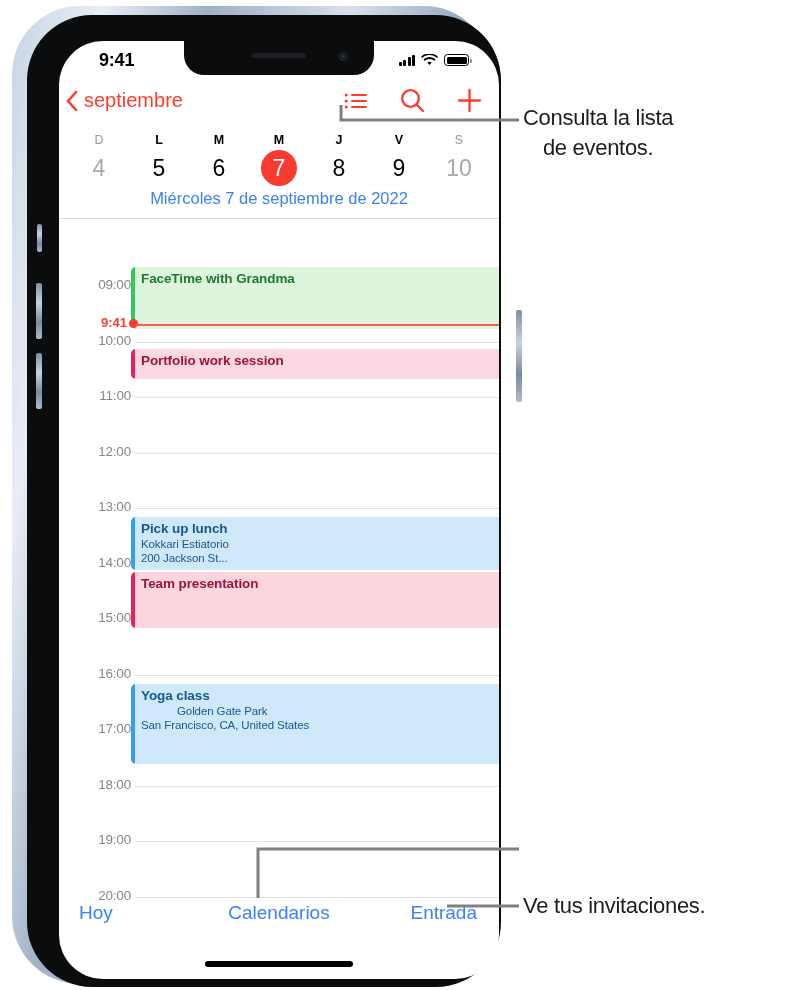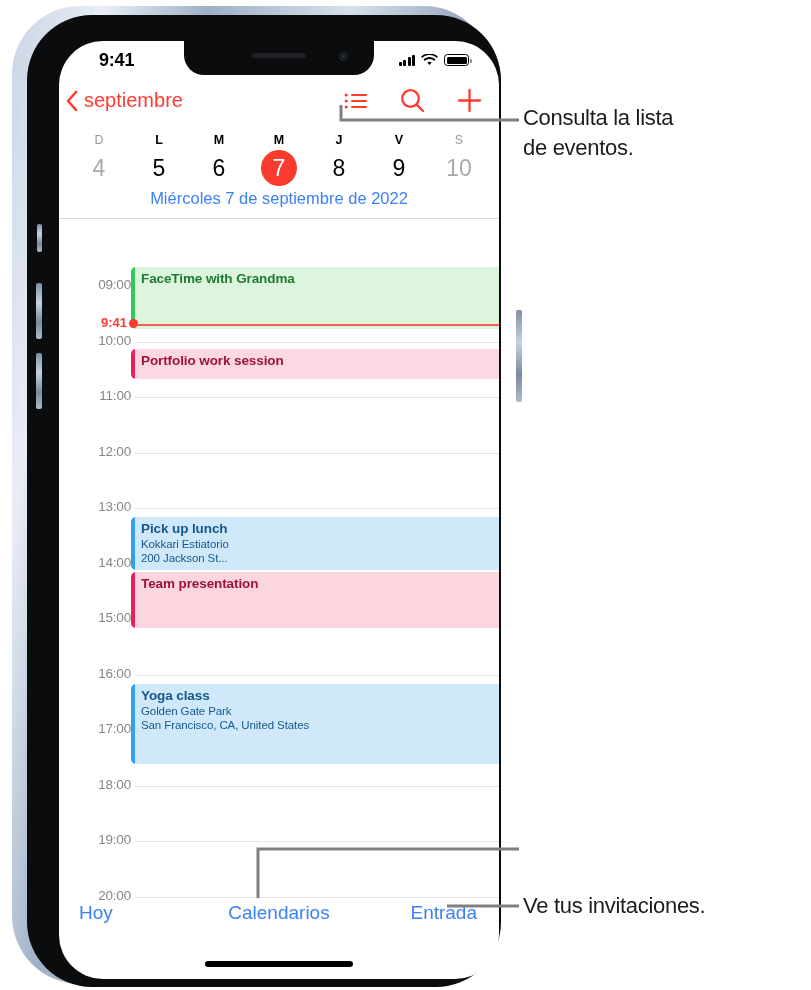--- a/index.html
+++ b/index.html
@@ -352,20 +352,21 @@
     background: #000;
   }
 
   
   #callouts {
     position: absolute;
     left: 0; top: 0;
     width: 811px; height: 990px;
     z-index: 60;
     pointer-events: none;
+    text-align: center;
   }
   .callout-text {
     position: absolute;
     font-size: 22px;
     line-height: 30px;
     color: #1d1d1f;
     letter-spacing: -0.3px;
     white-space: pre-line;
   }
 </style>
@@ -545,21 +546,21 @@
               <div class="ev-sub" style="color: rgb(22, 89, 143);">Kokkari Estiatorio</div>
               <div class="ev-sub" style="color: rgb(22, 89, 143);">200 Jackson St...</div>
             </div>
             <div class="event" style="top: 313px; height: 56px; background: rgb(251, 214, 223);">
               <div style="position: absolute; left: 0px; top: 0px; bottom: 0px; width: 4px; background: rgb(232, 32, 92);"></div>
               <div class="ev-title" style="color: rgb(158, 20, 56);">Team presentation</div>
             </div>
             <div class="event" style="top: 425px; height: 80px; background: rgb(207, 232, 250);">
               <div style="position: absolute; left: 0px; top: 0px; bottom: 0px; width: 4px; background: rgb(50, 160, 238);"></div>
               <div class="ev-title" style="color: rgb(22, 89, 143);">Yoga class</div>
-              <div class="ev-sub" style="color: rgb(22, 89, 143);">Golden Gate Park</div>
+              <div class="ev-sub" style="color: rgb(22, 89, 143); margin-left: 36px;">Golden Gate Park</div>
               <div class="ev-sub" style="color: rgb(22, 89, 143);">San Francisco, CA, United States</div>
             </div>
           </div>
       </div>
 
       <div id="toolbar">
         <div class="tb-item" id="tb-hoy">Hoy</div>
         <div class="tb-item" id="tb-cal">Calendarios</div>
         <div class="tb-item" id="tb-ent">Entrada</div>
       </div>

